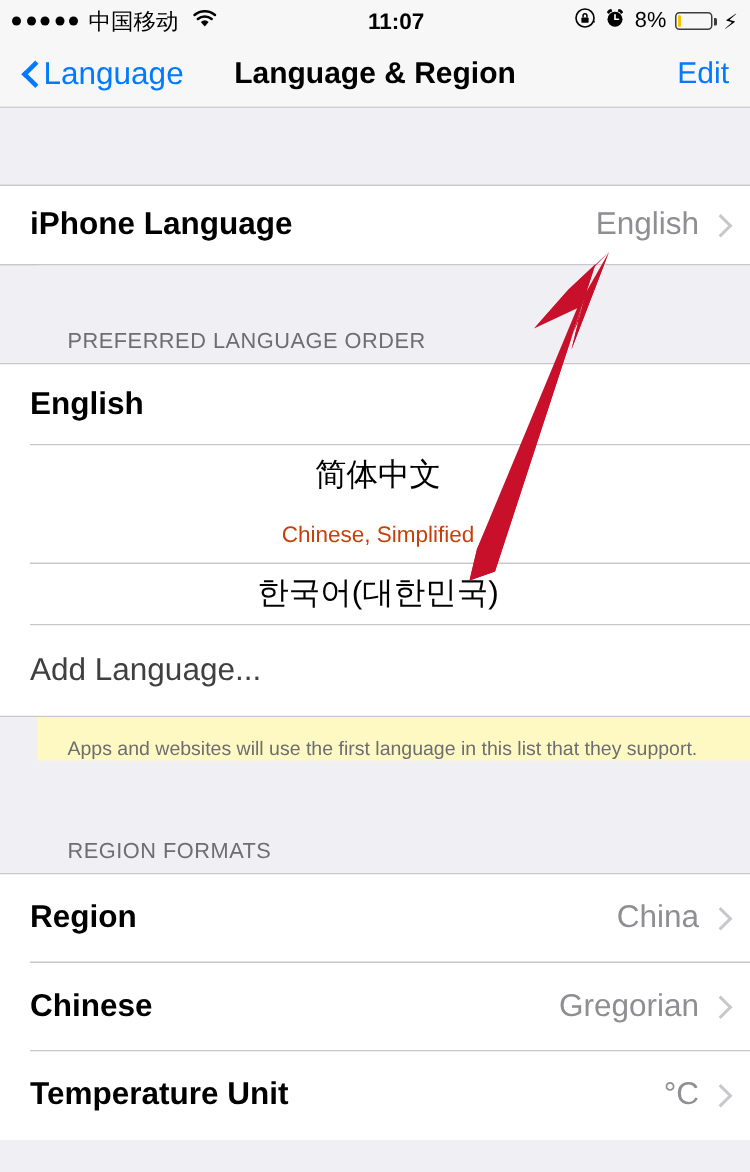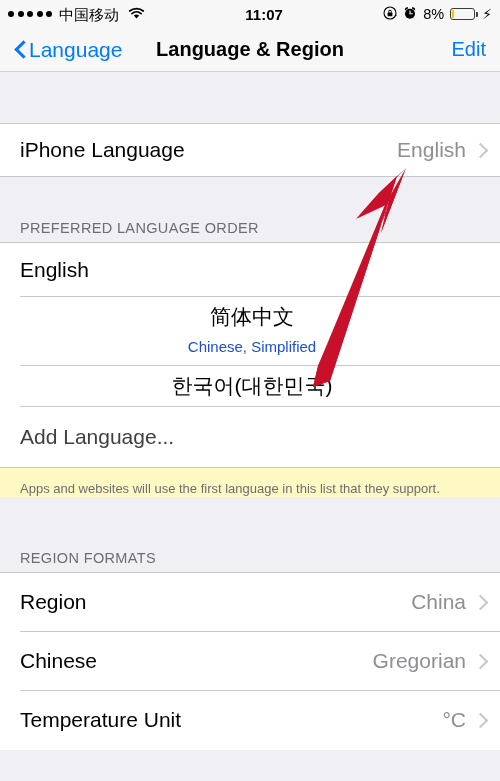--- a/index.html
+++ b/index.html
@@ -50,47 +50,47 @@
     content:""; position:absolute; left:3px; top:3px;
     width:10px; height:10px; border-left:3px solid #007aff; border-bottom:3px solid #007aff;
     transform:rotate(45deg);
   }
   .nav-title{ font-size:20px; font-weight:700; color:#000; position:absolute;
               left:0; right:0; text-align:center; pointer-events:none; }
   .nav-edit{ color:#007aff; font-size:20px; cursor:pointer; z-index:2; }
 
   
   .content{ position:absolute; top:72px; left:0; width:500px; height:709px; background:#efeff4; }
-  .gap{ background:#efeff4; }
+  .gap{ background:#efeff4;margin-left:25px; }
   .group{ background:#ffffff; border-top:1px solid #c8c7cc; border-bottom:1px solid #c8c7cc; }
   .group.nobottom{ border-bottom:none; }
 
   .row{
     position:relative; display:flex; align-items:center; justify-content:space-between;
     padding:0 16px 0 20px; height:52px; background:#fff; cursor:pointer;
   }
   .row .sep{
     position:absolute; left:20px; right:0; bottom:0; height:1px; background:#c8c7cc;
   }
-  .row-title{ font-size:21px; color:#000; }
+  .row-title{ font-size:21px; color:#000;font-weight:bold; }
   .row-right{ display:flex; align-items:center; gap:9px; }
   .row-value{ font-size:21px; color:#8e8e93; }
   .chev{ display:inline-block; width:9px; height:15px; position:relative; }
   .chev::before{
     content:""; position:absolute; left:0; top:2px;
     width:9px; height:9px; border-right:2.2px solid #c7c7cc; border-top:2.2px solid #c7c7cc;
     transform:rotate(45deg);
   }
 
   .row-stack{
     position:relative; background:#fff; padding:7px 16px 8px 20px; cursor:pointer;text-align:center;
   }
   .row-stack .sep{ position:absolute; left:20px; right:0; bottom:0; height:1px; background:#c8c7cc; }
   .stack-main{ font-size:21px; color:#000; line-height:1.25; }
-  .stack-sub{ font-size:15px; color:#1d4ed8; line-height:1.35; margin-top:7px; }
+  .stack-sub{ font-size:15px; color:#c2410c; line-height:1.35; margin-top:17px; }
 
   .row-action{
     position:relative; display:flex; align-items:center; height:52px;
     padding:0 16px 0 20px; background:#fff; cursor:pointer;
   }
   .action-label{ font-size:21px; color:#404040; }
 
   .section-header{
     font-size:14.5px; color:#6d6d72; letter-spacing:0.35px;
     padding:0 0 6px 20px; background:#efeff4; text-transform:uppercase;

